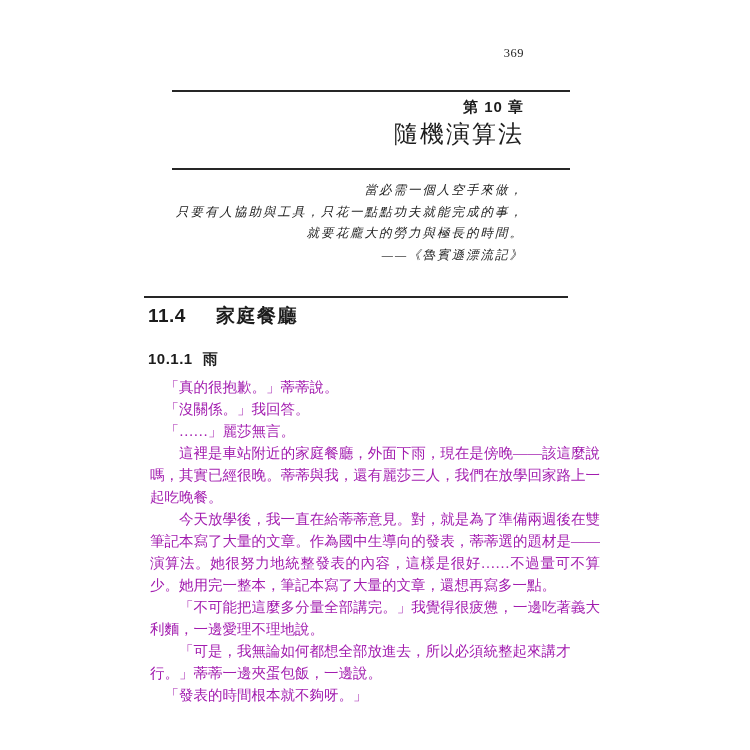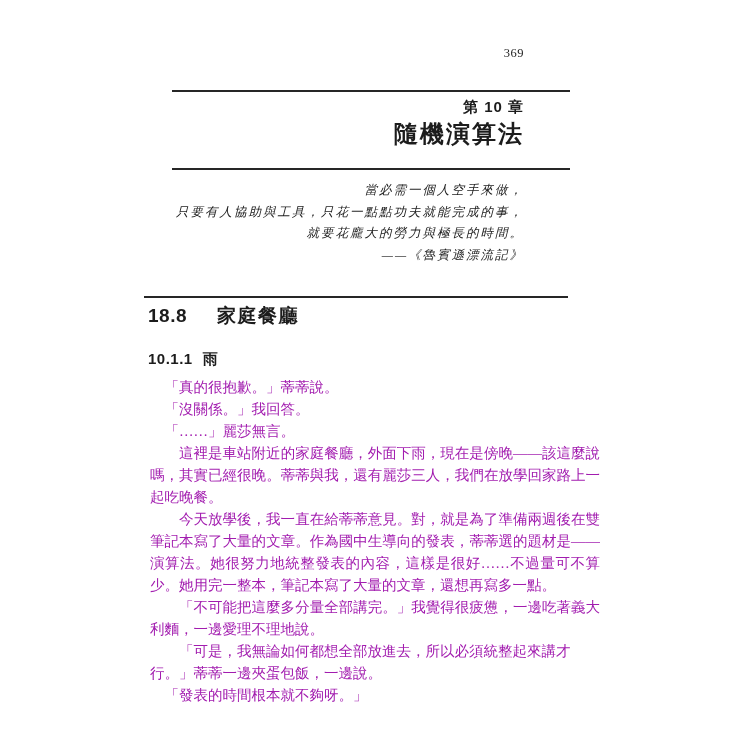--- a/index.html
+++ b/index.html
@@ -37,21 +37,21 @@
     font-family: "Liberation Sans", "DejaVu Sans", sans-serif;
   }
   .chapter-label {
     font-size: 15px;
     font-weight: bold;
     letter-spacing: 1px;
     line-height: 22px;
   }
   .chapter-title {
     font-size: 24px;
-    font-weight: bold;
+    font-weight: normal;
     letter-spacing: 2px;
     line-height: 30px;
     margin-top: 1px;
   }
   .epigraph {
     position: absolute;
     top: 180px;
     right: 180px;
     text-align: right;
     font-style: italic;
@@ -118,21 +118,21 @@
   <div class="epigraph">
     <div class="ep-line">當必需一個人空手來做，</div>
     <div class="ep-line">只要有人協助與工具，只花一點點功夫就能完成的事，</div>
     <div class="ep-line">就要花龐大的勞力與極長的時間。</div>
     <div class="ep-line">——《魯賓遜漂流記》</div>
   </div>
 
   <div class="rule rule-section"></div>
 
   <div class="section-heading">
-    <span class="sec-num">18.8</span><span class="sec-title">家庭餐廳</span>
+    <span class="sec-num">11.4</span><span class="sec-title">家庭餐廳</span>
   </div>
 
   <div class="subsection-heading">
     <span class="sec-num">10.1.1</span><span class="sec-title">雨</span>
   </div>
 
   <div class="body-text">
     <div class="bline indent-1">「真的很抱歉。」蒂蒂說。</div>
     <div class="bline indent-1">「沒關係。」我回答。</div>
     <div class="bline indent-1">「……」麗莎無言。</div>

